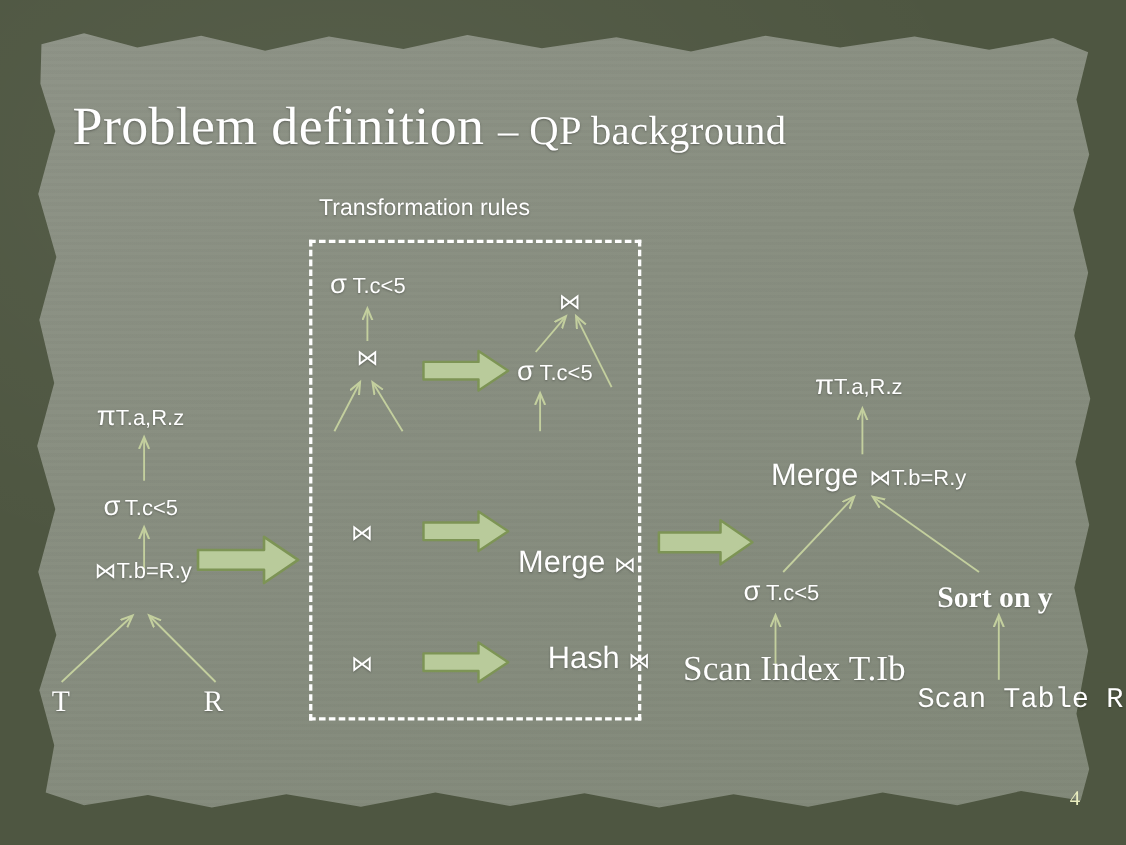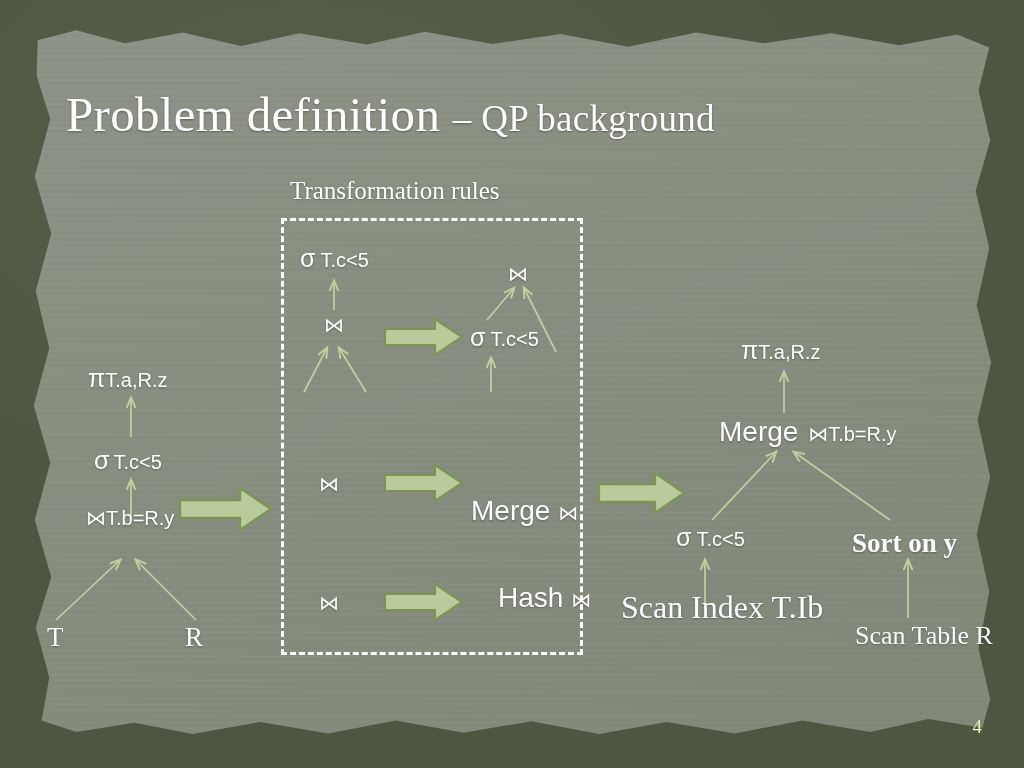--- a/index.html
+++ b/index.html
@@ -51,21 +51,21 @@
   .sb{font-size:20px;}
   .bow{font-size:20px;}
 
   .dashbox{
     position:absolute;border:3px dashed #ffffff;
     left:281px;top:218px;width:302px;height:437px;
     box-sizing:border-box;
   }
   .caption{
     position:absolute;left:290px;top:177px;
-    font-family:Liberation Serif, serif;font-size:25px;color:#ffffff;
+    font-family:Liberation Sans, sans-serif;font-size:21px;color:#ffffff;
     text-shadow:0 1px 2px rgba(0,0,0,.3);
   }
   .pagenum{
     position:absolute;right:42px;bottom:30px;
     font-family:"Liberation Serif", serif;font-size:19px;color:#e9edbf;
   }
   svg.edges{position:absolute;left:0;top:0;width:1024px;height:768px;
             pointer-events:none;}
   .bigarrow{position:absolute;}
 </style>
@@ -162,29 +162,29 @@
     <div class="lbl sans bow" style="left:319px;top:591px;">⋈</div>
     <div class="lbl sans" style="left:471px;top:582px;font-size:28px;margin-left:27px;">
       <span>Hash</span>
       <span class="bow">⋈</span>
     </div>
 
     <div class="lbl sans" style="left:741px;top:338px;">
       <span class="op">π</span><span class="sb">T.a,R.z</span>
     </div>
 
-    <div class="lbl sans" style="left:701px;top:416px;font-size:28px;margin-left:18px;">
+    <div class="lbl sans" style="left:701px;top:416px;font-size:28px;">
       <span>Merge</span>
       <span class="bow" style="margin-left:2px;">⋈</span><span class="sb">T.b=R.y</span>
     </div>
 
     <div class="lbl sans" style="left:676px;top:525px;">
       <span class="op">σ</span><span class="sb" style="margin-left:5px;">T.c&lt;5</span>
     </div>
 
     <div class="lbl serif" style="left:852px;top:528px;font-size:27px;font-weight:bold;">Sort on y</div>
 
     <div class="lbl serif" style="left:621px;top:589px;font-size:32px;">Scan Index T.Ib</div>
-    <div class="lbl serif" style="left:855px;top:621px;font-size:26px;">Scan Table R</div>
+    <div class="lbl serif" style="left:834px;top:621px;font-size:26px;font-family:Liberation Mono, monospace;">Scan Table R</div>
 
     <div class="pagenum">4</div>
   </div>
 </div>
 
 </body></html>

